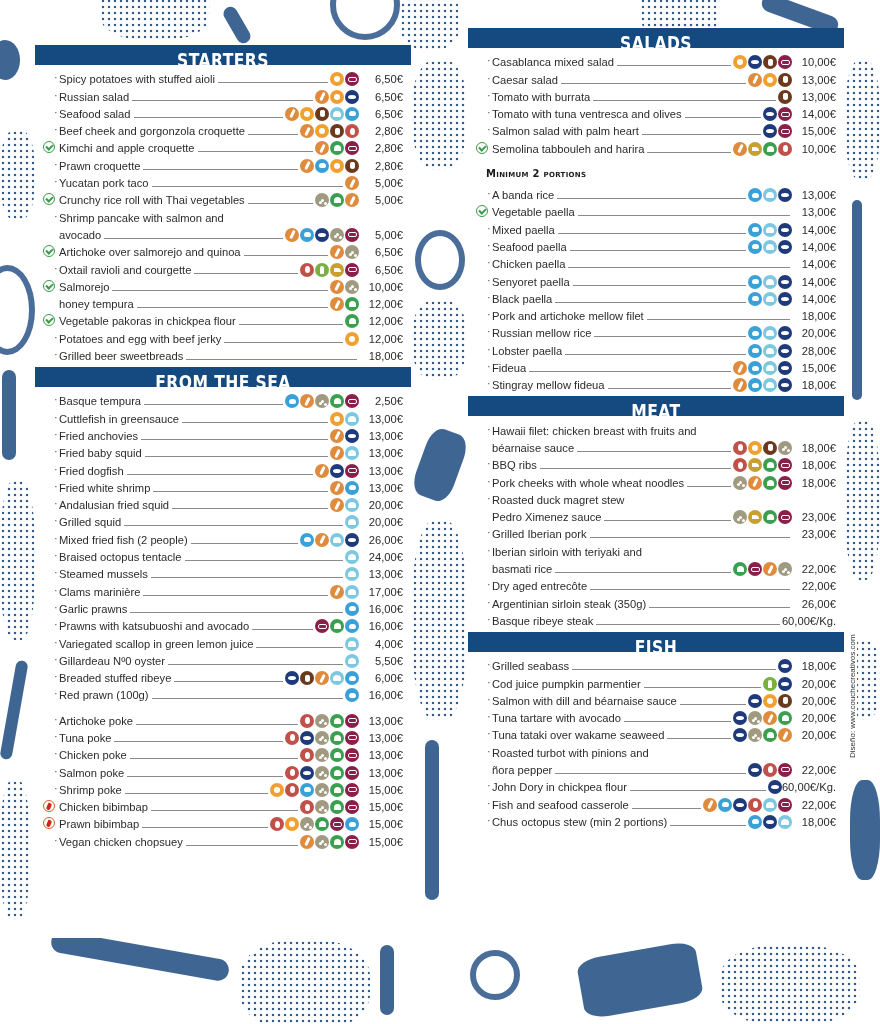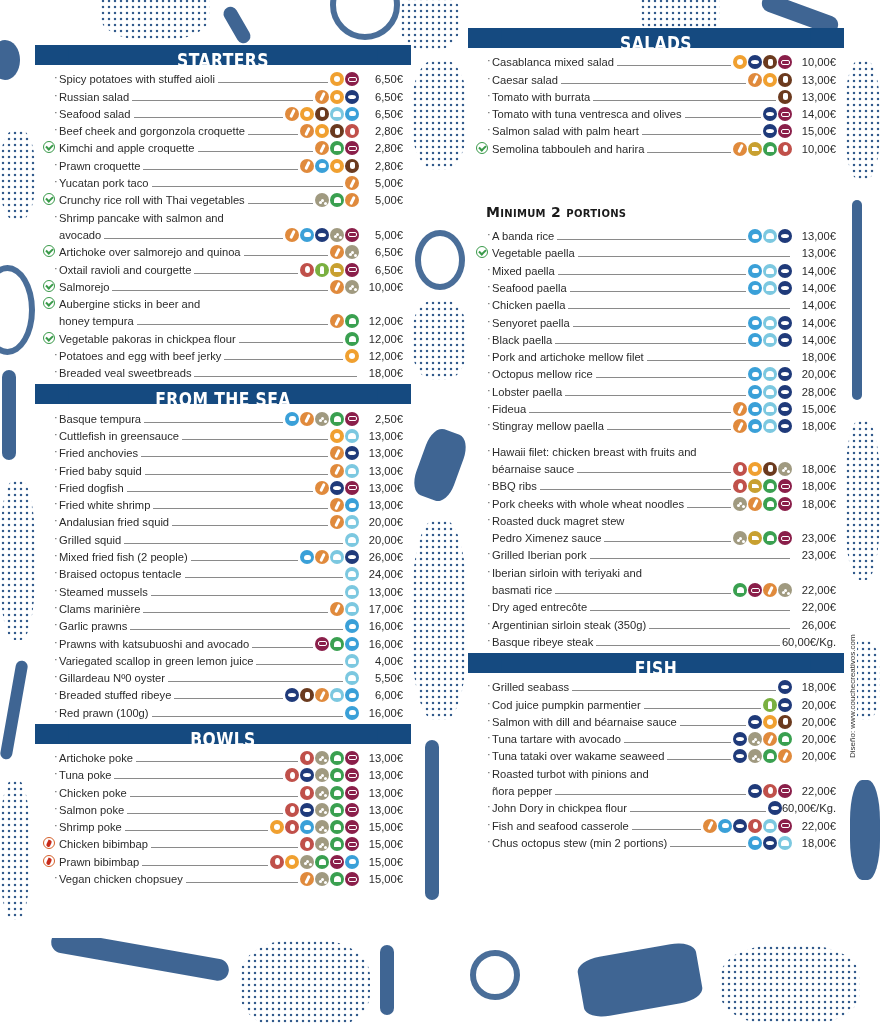--- a/index.html
+++ b/index.html
@@ -36,22 +36,22 @@
     letter-spacing: 0.5px;
     text-align: center;
     height: 30px;
     line-height: 31px;
     transform: scaleX(0.82);
     transform-origin: center;
   }
   .hdr-wrap { background: #154a80; height: 20px; overflow: hidden; }
   .subheading {
     font-family: "DejaVu Sans", sans-serif; font-weight: bold;
-    font-size: 14px; color: #1a1a1a; padding: 8px 0 6px 18px;
-    font-variant: small-caps; letter-spacing: .3px; margin-top: 36px;
+    font-size: 10px; color: #1a1a1a; padding: 8px 0 6px 18px;
+    font-variant: small-caps; letter-spacing: .3px;
   }
   .items { padding: 4px 0 4px 0; }
   .row {
     position: relative; height: 17.3px; display: flex; align-items: flex-end;
     font-size: 11.2px; line-height: 14px; padding-left: 24px; padding-right: 8px;
   }
   .row .mark {
     position: absolute; left: 8px; bottom: 2px; width: 12px; height: 12px;
     display: flex; align-items: center; justify-content: center;
   }
@@ -295,58 +295,52 @@
           <span class="veg"></span>
         </span>
         <span class="name">Salmorejo</span>
         <span class="leader"></span>
         <span class="icons">
           <span class="ico gluten"></span>
           <span class="ico soy"></span>
         </span>
         <span class="price">10,00€</span>
       </div>
-      <div class="row nolead">
+      <div class="row">
+        <span class="name">honey tempura</span>
+        <span class="leader"></span>
+        <span class="icons">
+          <span class="ico gluten"></span>
+          <span class="ico celery"></span>
+        </span>
+        <span class="price">12,00€</span>
+      </div>
+      <div class="row">
         <span class="mark">
           <span class="veg"></span>
         </span>
-        <span class="name">Aubergine sticks in beer and</span>
-      </div>
-      <div class="row">
-        <span class="name">honey tempura</span>
-        <span class="leader"></span>
-        <span class="icons">
-          <span class="ico gluten"></span>
+        <span class="name">Vegetable pakoras in chickpea flour</span>
+        <span class="leader"></span>
+        <span class="icons">
           <span class="ico celery"></span>
         </span>
         <span class="price">12,00€</span>
       </div>
       <div class="row">
-        <span class="mark">
-          <span class="veg"></span>
-        </span>
-        <span class="name">Vegetable pakoras in chickpea flour</span>
-        <span class="leader"></span>
-        <span class="icons">
-          <span class="ico celery"></span>
+        <span class="bullet">·</span>
+        <span class="name">Potatoes and egg with beef jerky</span>
+        <span class="leader"></span>
+        <span class="icons">
+          <span class="ico egg"></span>
         </span>
         <span class="price">12,00€</span>
       </div>
       <div class="row">
         <span class="bullet">·</span>
-        <span class="name">Potatoes and egg with beef jerky</span>
-        <span class="leader"></span>
-        <span class="icons">
-          <span class="ico egg"></span>
-        </span>
-        <span class="price">12,00€</span>
-      </div>
-      <div class="row">
-        <span class="bullet">·</span>
-        <span class="name">Breaded veal sweetbreads</span>
+        <span class="name">Grilled beer sweetbreads</span>
         <span class="leader"></span>
         <span class="icons"></span>
         <span class="price">18,00€</span>
       </div>
     </div>
 
   <div class="hdr-wrap">
     <div class="section-header">FROM THE SEA</div>
   </div>
   <div class="items">
@@ -528,23 +522,20 @@
         <span class="bullet">·</span>
         <span class="name">Red prawn (100g)</span>
         <span class="leader"></span>
         <span class="icons">
           <span class="ico crust"></span>
         </span>
         <span class="price">16,00€</span>
       </div>
     </div>
 
-  <div class="hdr-wrap">
-    <div class="section-header">BOWLS</div>
-  </div>
   <div class="items">
       <div class="row">
         <span class="bullet">·</span>
         <span class="name">Artichoke poke</span>
         <span class="leader"></span>
         <span class="icons">
           <span class="ico nuts"></span>
           <span class="ico soy"></span>
           <span class="ico celery"></span>
           <span class="ico sulph"></span>
@@ -796,21 +787,21 @@
       </div>
       <div class="row">
         <span class="bullet">·</span>
         <span class="name">Pork and artichoke mellow filet</span>
         <span class="leader"></span>
         <span class="icons"></span>
         <span class="price">18,00€</span>
       </div>
       <div class="row">
         <span class="bullet">·</span>
-        <span class="name">Octopus mellow rice</span>
+        <span class="name">Russian mellow rice</span>
         <span class="leader"></span>
         <span class="icons">
           <span class="ico crust"></span>
           <span class="ico moll"></span>
           <span class="ico fish"></span>
         </span>
         <span class="price">20,00€</span>
       </div>
       <div class="row">
         <span class="bullet">·</span>
@@ -830,32 +821,35 @@
         <span class="icons">
           <span class="ico gluten"></span>
           <span class="ico crust"></span>
           <span class="ico moll"></span>
           <span class="ico fish"></span>
         </span>
         <span class="price">15,00€</span>
       </div>
       <div class="row">
         <span class="bullet">·</span>
-        <span class="name">Stingray mellow paella</span>
+        <span class="name">Stingray mellow fideua</span>
         <span class="leader"></span>
         <span class="icons">
           <span class="ico gluten"></span>
           <span class="ico crust"></span>
           <span class="ico moll"></span>
           <span class="ico fish"></span>
         </span>
         <span class="price">18,00€</span>
       </div>
     </div>
 
+  <div class="hdr-wrap">
+    <div class="section-header">MEAT</div>
+  </div>
   <div class="items">
       <div class="row nolead">
         <span class="bullet">·</span>
         <span class="name">Hawaii filet: chicken breast with fruits and</span>
       </div>
       <div class="row">
         <span class="name">béarnaise sauce</span>
         <span class="leader"></span>
         <span class="icons">
           <span class="ico nuts"></span>

